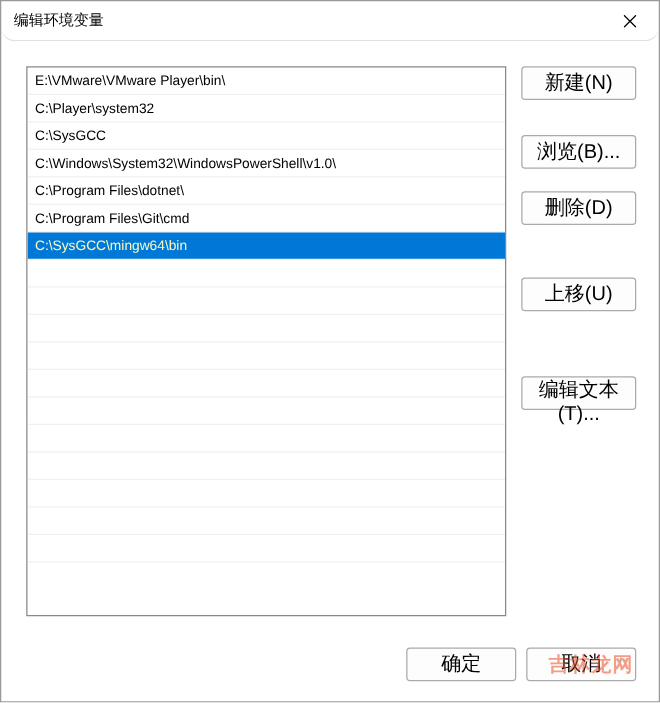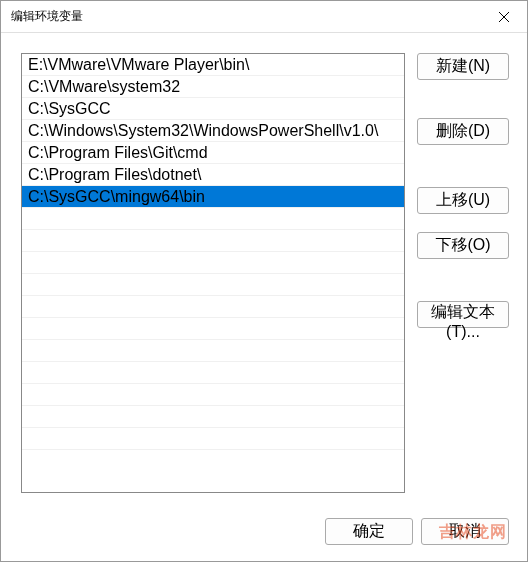--- a/index.html
+++ b/index.html
@@ -23,20 +23,21 @@
       display: flex;
       flex-direction: column;
     }
     .titlebar {
       height: 32px;
       display: flex;
       align-items: center;
       justify-content: space-between;
       padding: 0 0 0 10px;
       border-bottom: 1px solid #e0e0e0;
+      border-radius: 11px;
     }
     .title-text {
       font-size: 12px;
       color: #000;
     }
     .close-btn {
       width: 46px;
       height: 32px;
       display: flex;
       align-items: center;
@@ -57,30 +58,30 @@
       flex: 1;
       border: 1px solid #888;
       background: #fff;
       height: 440px;
       overflow: hidden;
     }
     .list-row {
       height: 22px;
       line-height: 22px;
       padding: 0 6px;
-      font-size: 16px;
+      font-size: 11px;
       color: #000;
       border-bottom: 1px solid #f0f0f0;
       white-space: nowrap;
       overflow: hidden;
       cursor: default;
     }
     .list-row.selected {
       background: #0078d7;
-      color: #000000;
+      color: #fef9c3;
     }
     .button-column {
       width: 92px;
       display: flex;
       flex-direction: column;
     }
     .btn {
       height: 27px;
       border: 1px solid #aaa;
       background: #fdfdfd;
@@ -131,49 +132,49 @@
       <svg viewBox="0 0 10 10">
         <line x1="0" y1="0" x2="10" y2="10" stroke="#000" stroke-width="1"></line>
         <line x1="10" y1="0" x2="0" y2="10" stroke="#000" stroke-width="1"></line>
       </svg>
     </div>
   </div>
 
   <div class="content">
     <div class="listbox" id="listbox">
         <div class="list-row">E:\VMware\VMware Player\bin\</div>
-        <div class="list-row">C:\VMware\system32</div>
+        <div class="list-row">C:\Player\system32</div>
         <div class="list-row">C:\SysGCC</div>
         <div class="list-row">C:\Windows\System32\WindowsPowerShell\v1.0\</div>
+        <div class="list-row">C:\Program Files\dotnet\</div>
         <div class="list-row">C:\Program Files\Git\cmd</div>
-        <div class="list-row">C:\Program Files\dotnet\</div>
         <div class="list-row selected">C:\SysGCC\mingw64\bin</div>
         <div class="empty-rows"></div>
         <div class="empty-rows"></div>
         <div class="empty-rows"></div>
         <div class="empty-rows"></div>
         <div class="empty-rows"></div>
         <div class="empty-rows"></div>
         <div class="empty-rows"></div>
         <div class="empty-rows"></div>
         <div class="empty-rows"></div>
         <div class="empty-rows"></div>
         <div class="empty-rows"></div>
       </div>
 
     <div class="button-column">
       <button class="btn">新建(N)</button>
       <div class="gap-small"></div>
       <div class="gap-small"></div>
+      <button class="btn">浏览(B)...</button>
       <div class="gap-small"></div>
       <button class="btn">删除(D)</button>
       <div class="gap-large"></div>
       <button class="btn">上移(U)</button>
       <div class="gap-small"></div>
-      <button class="btn">下移(O)</button>
       <div class="gap-large"></div>
       <button class="btn">编辑文本(T)...</button>
     </div>
   </div>
 
   <div class="footer">
     <button class="btn">确定</button>
     <button class="btn">取消</button>
     <div class="watermark">吉林龙网</div>
   </div>

